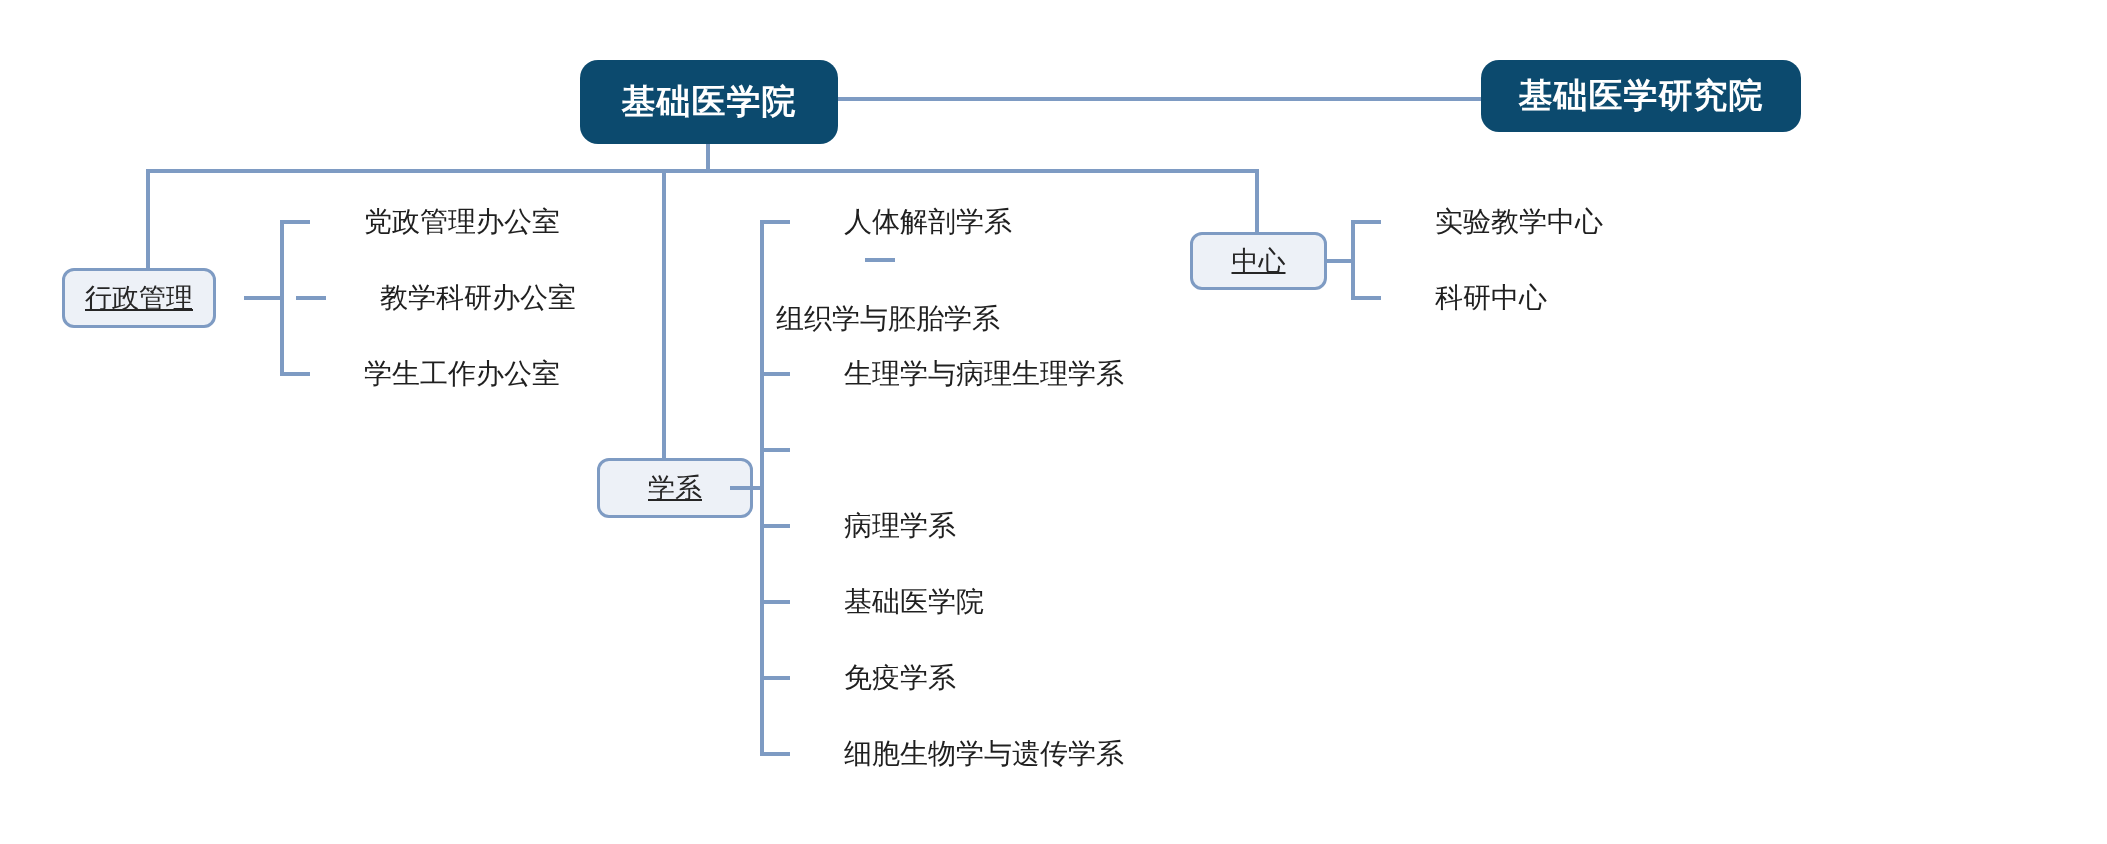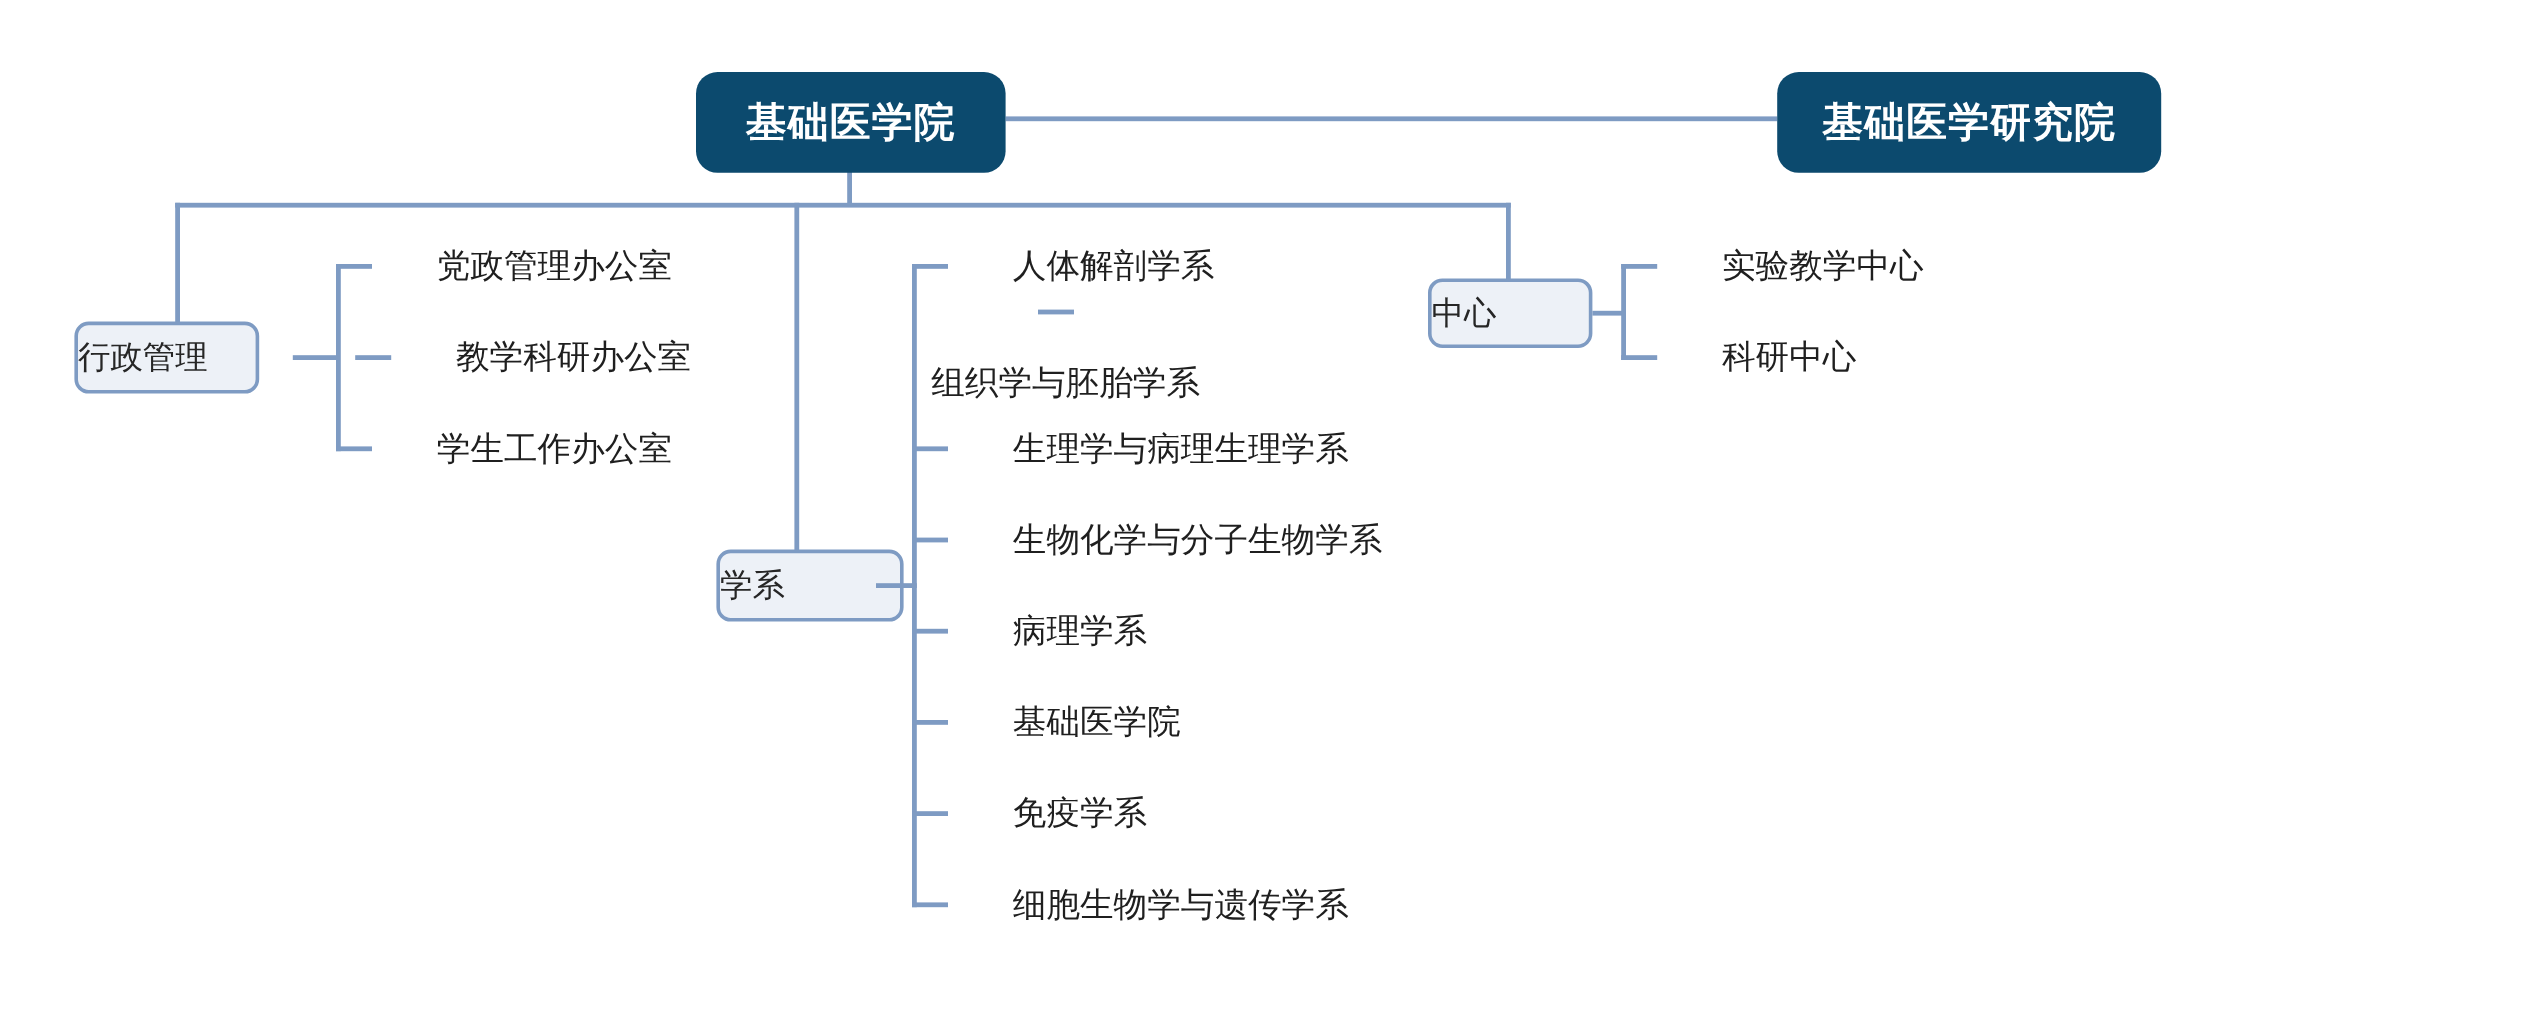--- a/index.html
+++ b/index.html
@@ -28,27 +28,28 @@
     color: #ffffff;
     font-size: 34px;
     font-weight: bold;
     border-radius: 18px;
     letter-spacing: 1px;
   }
   .node-section {
     position: absolute;
     display: flex;
     align-items: center;
-    justify-content: flex-start;
+    justify-content: center;
     background: #EDF1F7;
     border: 3px solid #7E9BC3;
     color: #262626;
     font-size: 27px;
     border-radius: 12px;
     box-sizing: border-box;
+    text-decoration: underline;
   }
   .leaf-row {
     position: absolute;
     display: flex;
     align-items: center;
     transform: translateY(-50%);
     white-space: nowrap;
     gap: 38px;
   }
   .tick {
@@ -77,21 +78,21 @@
   <div class="line" style="left:146px; top:169px; width:4px; height:101px;"></div>
 
   <div class="line" style="left:662px; top:169px; width:4px; height:291px;"></div>
 
   <div class="line" style="left:1255px; top:169px; width:4px; height:65px;"></div>
 
   <div class="node-root" style="left:580px; top:60px; width:258px; height:84px;">
     <span>基础医学院</span>
   </div>
 
-  <div class="node-root" style="left:1481px; top:60px; width:320px; height:84px;">
+  <div class="node-root" style="left:1481px; top:60px; width:320px; height:72px;">
     <span>基础医学研究院</span>
   </div>
 
   <div class="node-section" style="left:62px; top:268px; width:154px; height:60px;">
     <span>行政管理</span>
   </div>
   <div class="line" style="left:244px; top:296px; width:38px; height:4px;"></div>
   <div class="line" style="left:280px; top:220px; width:4px; height:156px;"></div>
 
   <div class="leaf-row" style="left:280px; top:222px;">
@@ -120,21 +121,20 @@
   <div class="leaf-row" style="left:760px; top:298px;flex-direction:column;">
     <div class="tick"></div>
     <div class="leaf-label">组织学与胚胎学系</div>
   </div>
   <div class="leaf-row" style="left:760px; top:374px;">
     <div class="tick"></div>
     <div class="leaf-label">生理学与病理生理学系</div>
   </div>
   <div class="leaf-row" style="left:760px; top:450px;">
     <div class="tick"></div>
-    <div class="leaf-label">生物化学与分子生物学系</div>
   </div>
   <div class="leaf-row" style="left:760px; top:526px;">
     <div class="tick"></div>
     <div class="leaf-label">病理学系</div>
   </div>
   <div class="leaf-row" style="left:760px; top:602px;">
     <div class="tick"></div>
     <div class="leaf-label">基础医学院</div>
   </div>
   <div class="leaf-row" style="left:760px; top:678px;">

